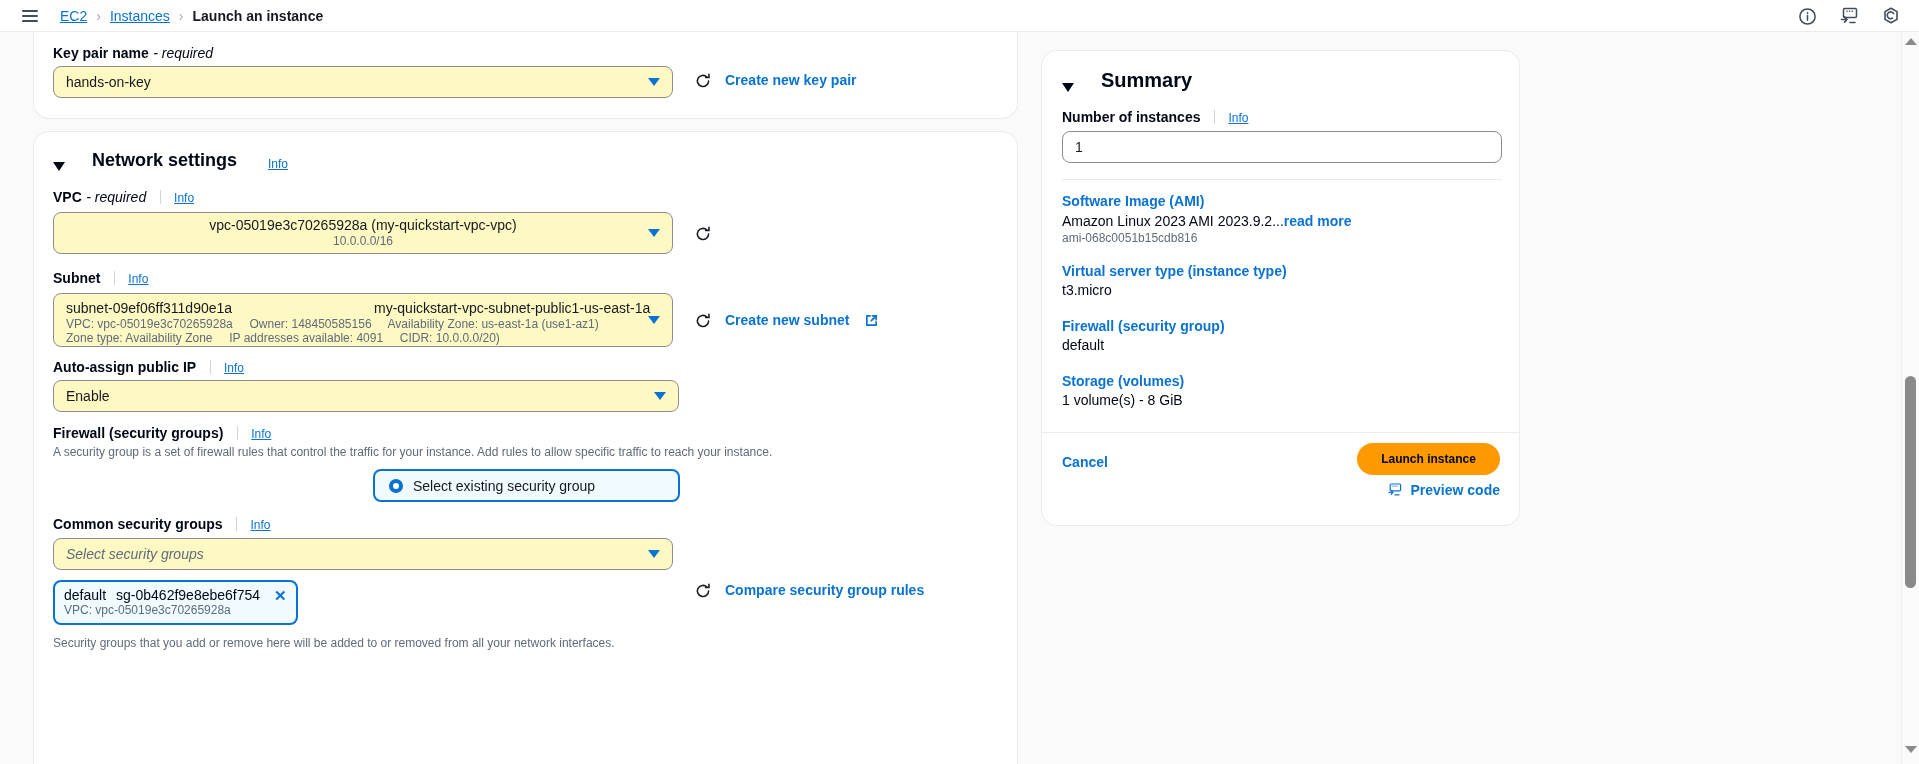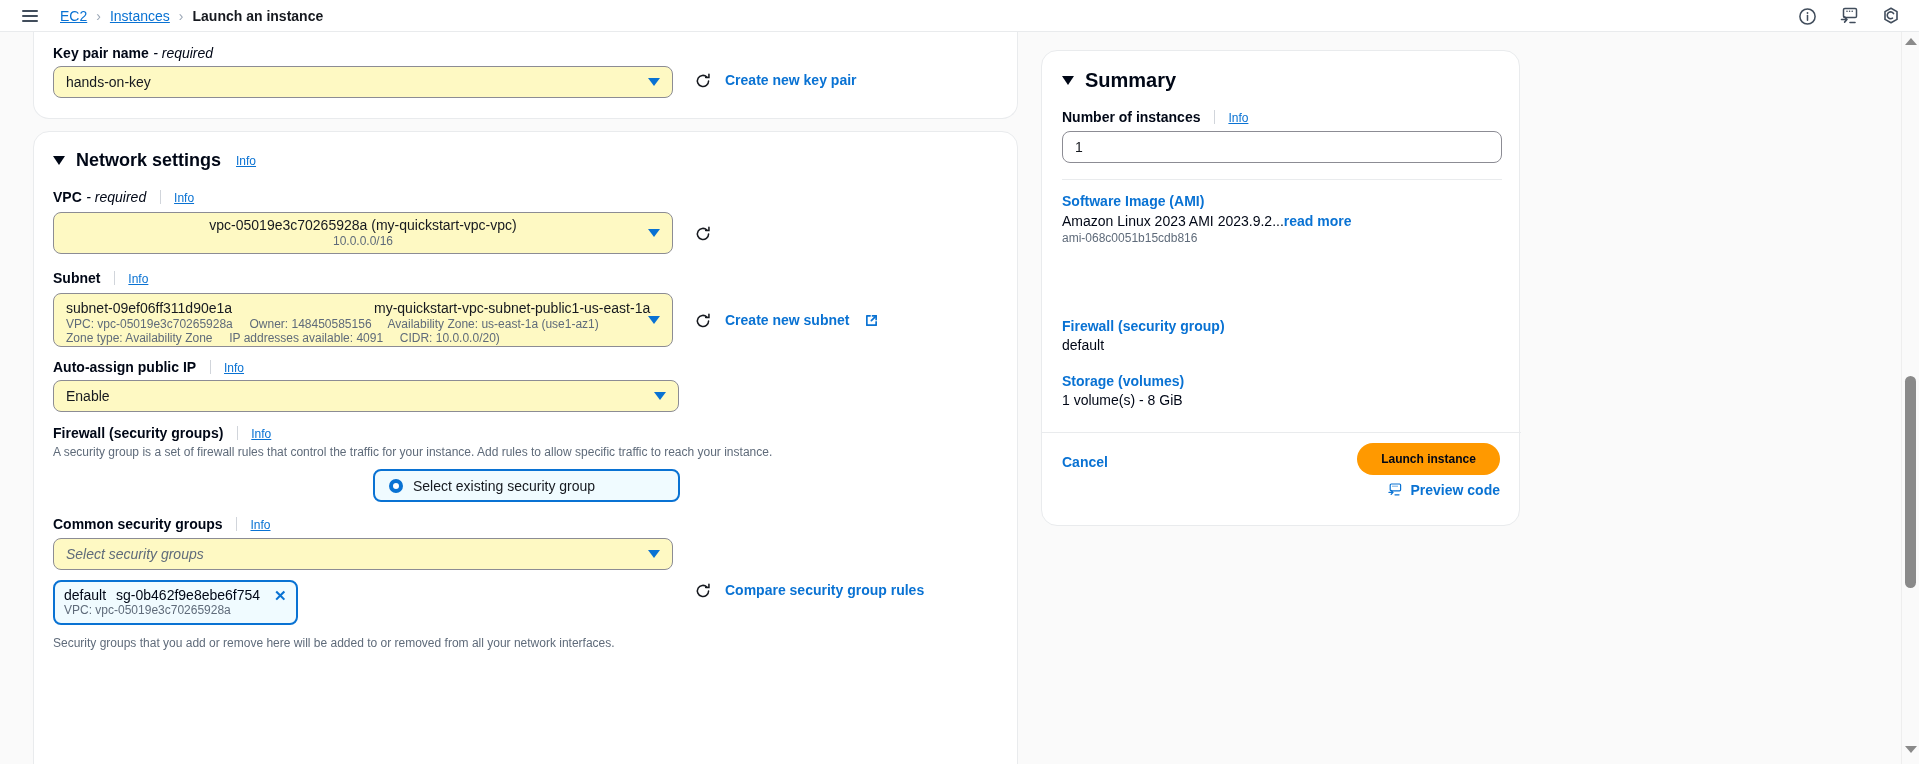--- a/index.html
+++ b/index.html
@@ -66,21 +66,21 @@
   .radio { width:14px; height:14px; border-radius:50%; border:2px solid #9ba7b6; margin-right:10px; flex:none; background:#fff;}
   .radio.on { border:4px solid #0972d3; background:#fff; position:relative;}
   .radio.on::after{content:"";position:absolute;inset:-1px;border-radius:50%;}
 
   
   .token { border:2px solid #0972d3; border-radius:8px; background:#f0fbff; padding:5px 9px 6px 9px; display:inline-block;}
   .token-top { font-size:14px; color:#000716; display:flex; align-items:center; gap:14px;}
   .token-x { color:#0972d3; font-weight:700; font-size:15px; cursor:pointer; line-height:1;}
 
   
-  .sumhead { font-size:20px; font-weight:700; color:#000716; display:flex; align-items:center; gap:11px;}
+  .sumhead { font-size:20px; font-weight:700; color:#000716; display:flex; align-items:flex-end; gap:27px;}
   .tri { width:0;height:0;border-left:6px solid transparent;border-right:6px solid transparent;border-top:9px solid #000716; cursor:pointer;}
   .sumlink { color:#0972d3; font-size:14px; font-weight:700; cursor:pointer; }
   .sumval { font-size:14px; color:#000716; }
   .sumsub { font-size:12px; color:#5f6b7a; }
   .hr { height:1px; background:#e9ebed; }
   .btn-launch {
     background:#ff9900; border:none; border-radius:20px; height:32px; padding:0 18px;
     font-size:12px; font-weight:700; color:#000716; cursor:pointer; font-family:"Liberation Sans",sans-serif;
   }
 
@@ -289,20 +289,24 @@
         <div class="hr" style="position:absolute;left:20px;top:128px;width:440px;"></div>
 
         <div style="position:absolute;left:20px;top:142px;">
           <div class="sumlink">Software Image (AMI)</div>
           <div style="margin-top:3px;">
             <span class="sumval">Amazon Linux 2023 AMI 2023.9.2...</span><span class="sumlink">read more</span>
           </div>
           <div class="sumsub" style="margin-top:1px;">ami-068c0051b15cdb816</div>
         </div>
 
+        <div style="position:absolute;left:20px;top:212px;">
+          <div class="sumlink">Virtual server type (instance type)</div>
+          <div class="sumval" style="margin-top:3px;">t3.micro</div>
+        </div>
 
         <div style="position:absolute;left:20px;top:267px;">
           <div class="sumlink">Firewall (security group)</div>
           <div class="sumval" style="margin-top:3px;">default</div>
         </div>
 
         <div style="position:absolute;left:20px;top:322px;">
           <div class="sumlink">Storage (volumes)</div>
           <div class="sumval" style="margin-top:3px;">1 volume(s) - 8 GiB</div>
         </div>

